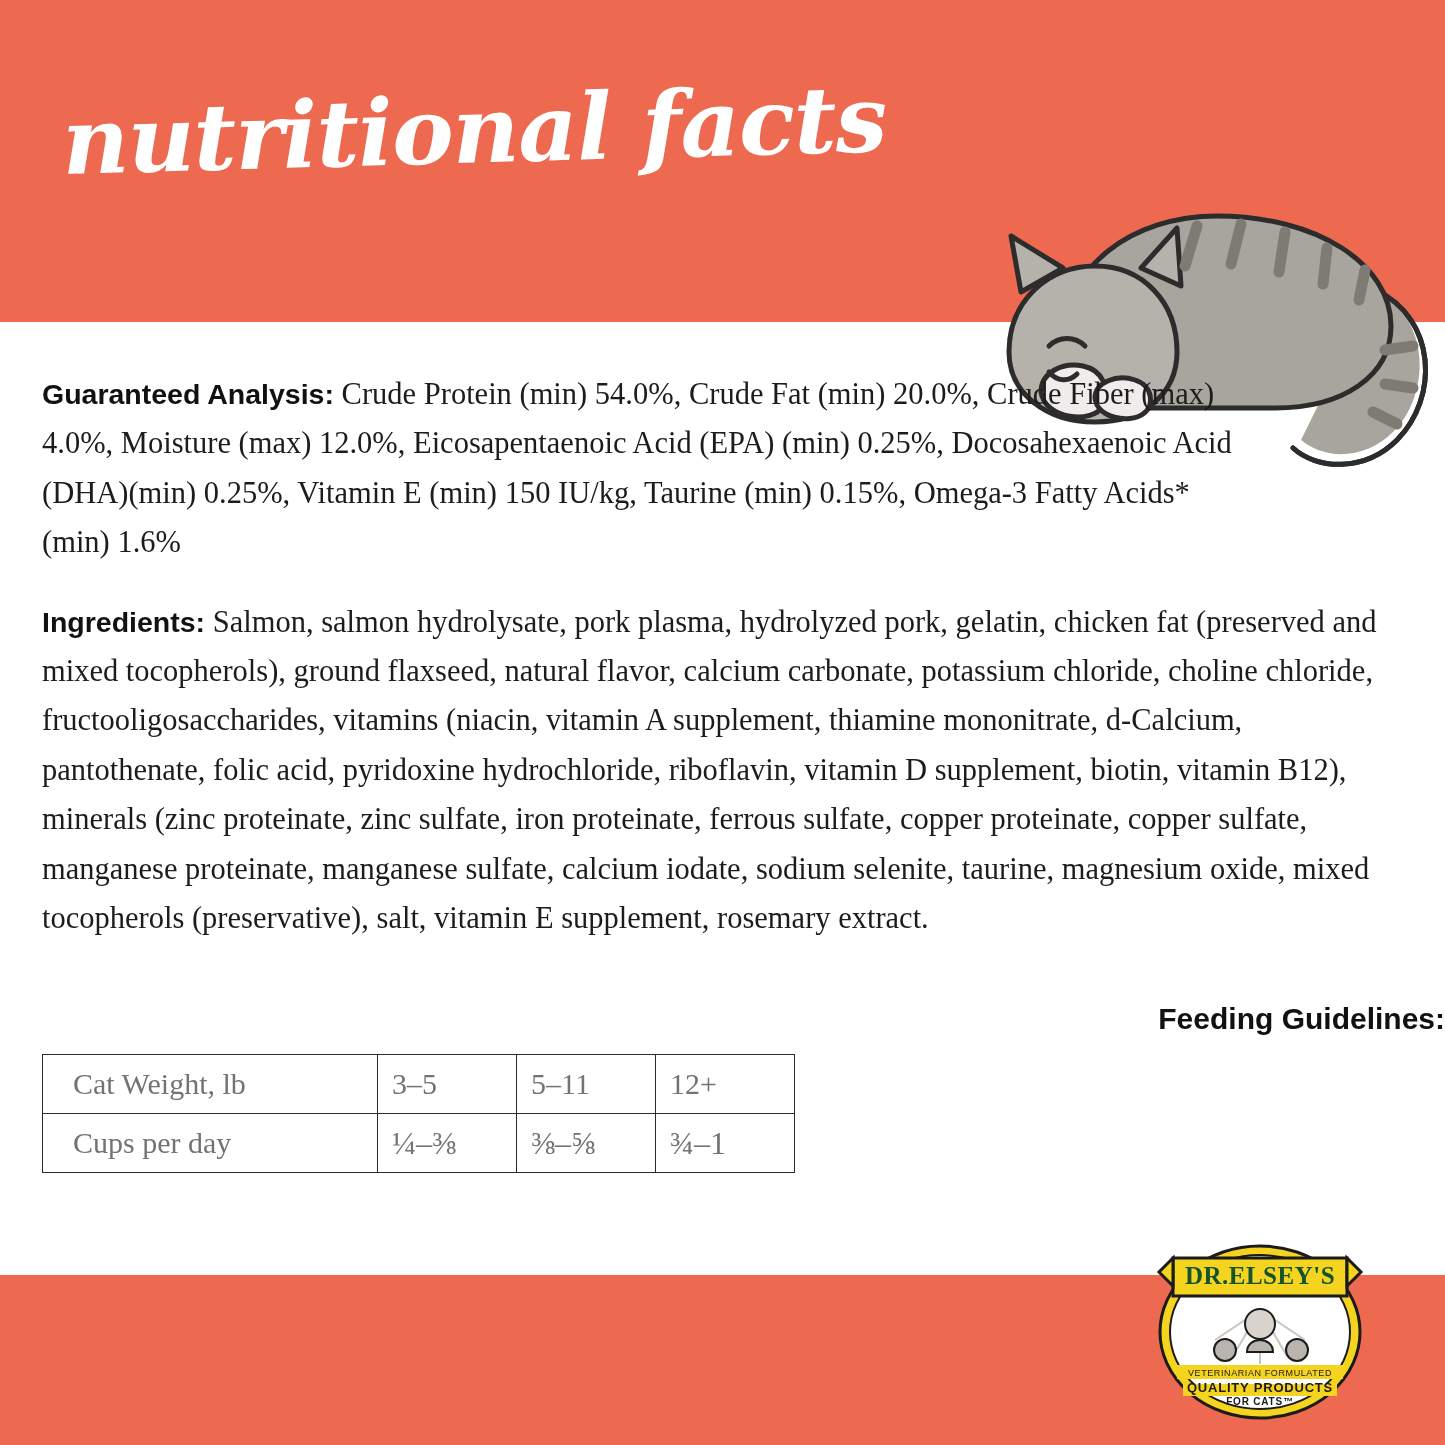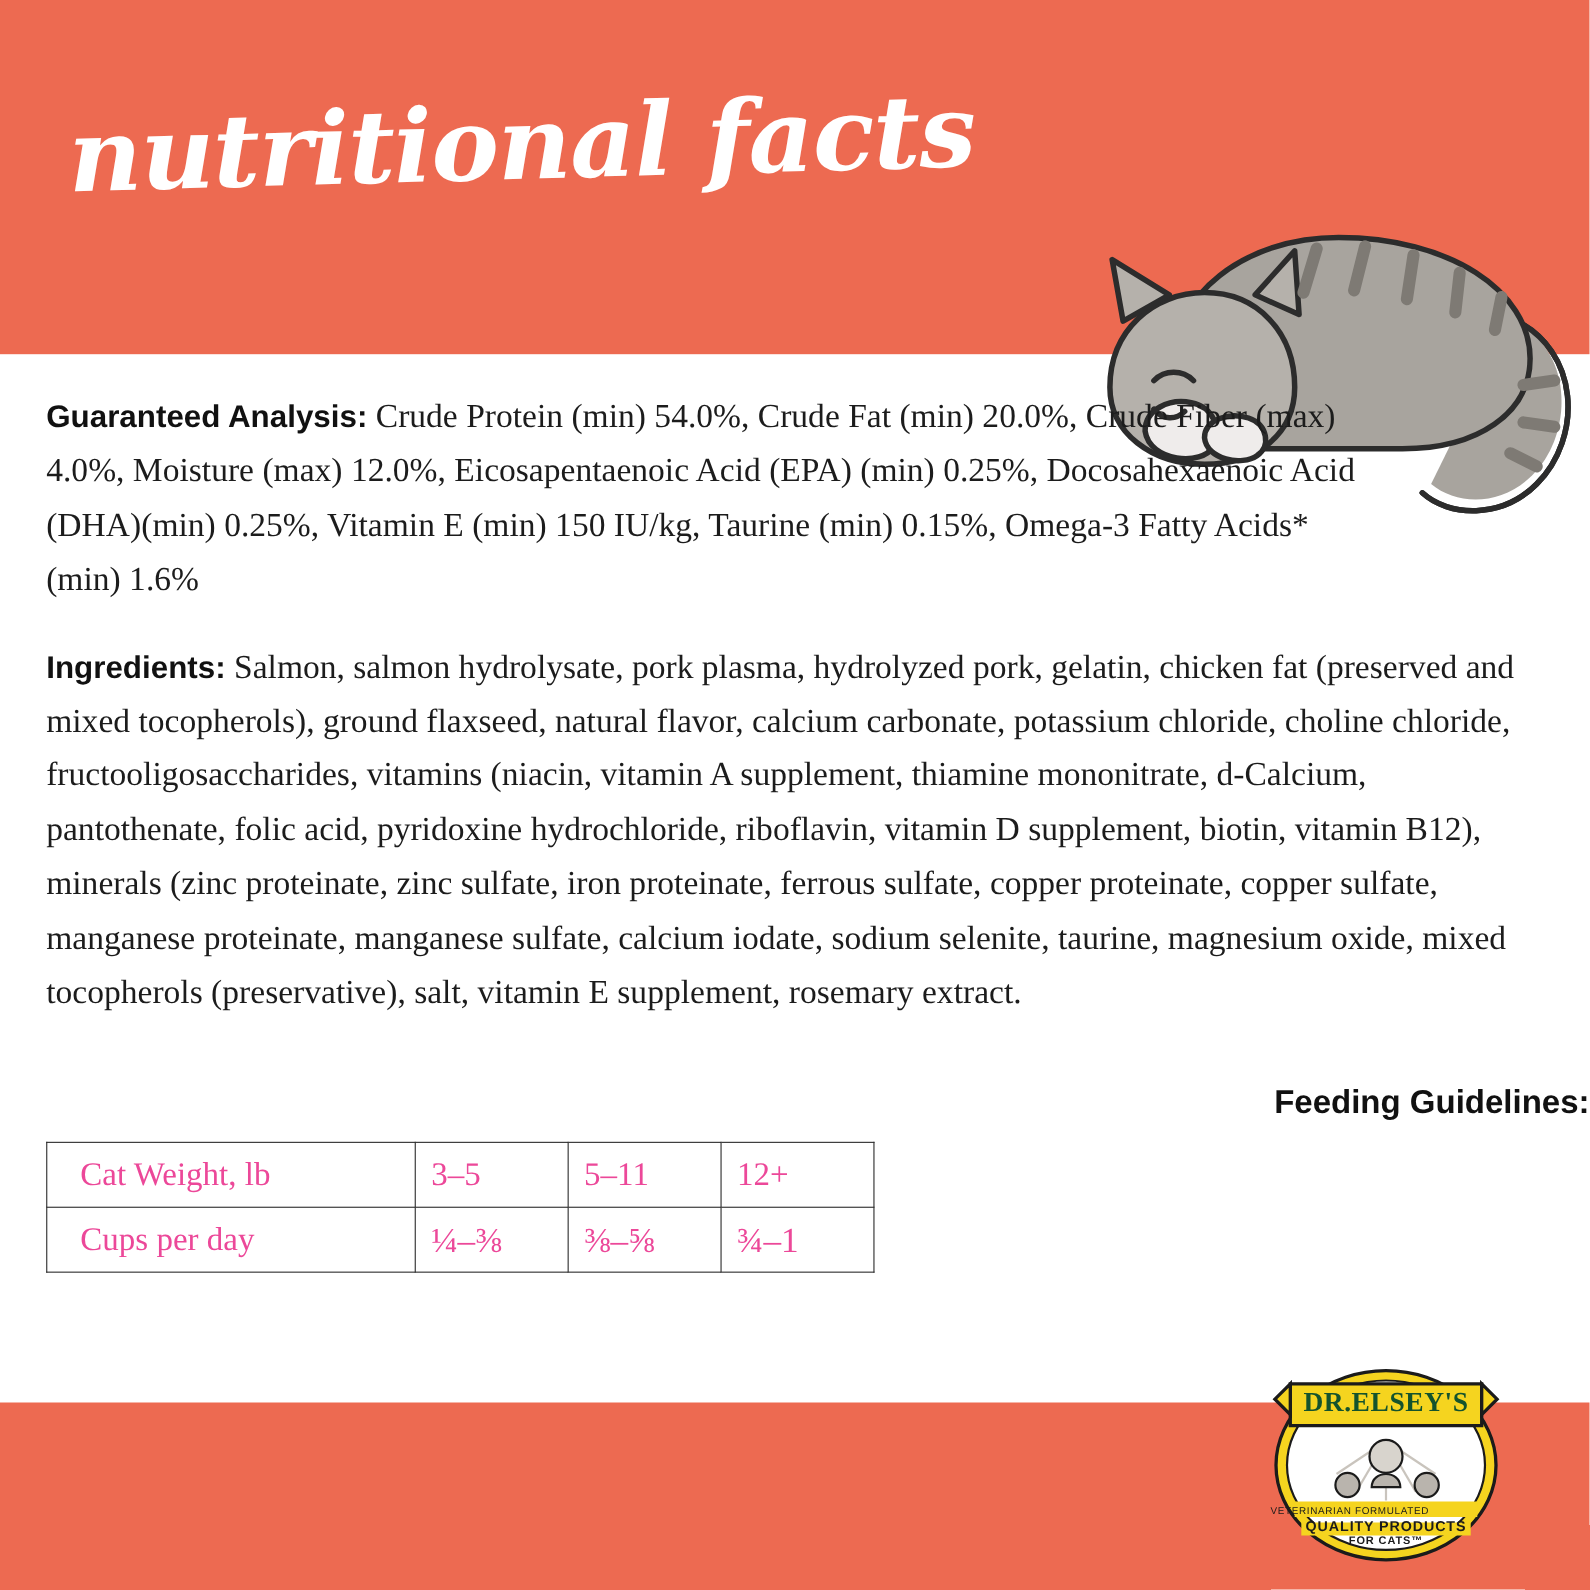--- a/index.html
+++ b/index.html
@@ -77,21 +77,21 @@
   .para {
     position: relative;
     margin: 0 42px 0 42px;
     font-size: 30.5px;
     line-height: 1.62;
     color: #1c1c1c;
     text-align: left;
   }
 
   .para.analysis {
-    padding-top: 32px;
+    padding-top: 48px;
     width: 1215px;
   }
 
   .para.ingredients {
     padding-top: 30px;
     width: 1360px;
   }
 
   .lbl {
     font-family: "Liberation Sans", sans-serif;
@@ -107,21 +107,21 @@
     font-size: 30px;
     color: #111111;
     text-align: right;
   }
 
   
   table.feeding {
     margin: 18px 16px 0 42px;
     border-collapse: collapse;
     font-size: 30px;
-    color: #ec4899;
+    color: #737373;
   }
   table.feeding td {
     border: 1.5px solid #2b2b2b;
     height: 58px;
     padding: 0 14px;
     vertical-align: middle;
   }
   table.feeding td.rowhead {
     width: 290px;
     padding-left: 30px;
@@ -148,21 +148,21 @@
     top: 22px;
     font-family: "Liberation Serif", serif;
     font-weight: 700;
     font-size: 25px;
     color: #14532d;
     letter-spacing: 0.5px;
   }
   .logo-sub1 {
     position: absolute;
     width: 100%;
-    text-align: left;
+    text-align: center;
     top: 128px;
     font-family: "Liberation Sans", sans-serif;
     font-size: 9px;
     color: #1b1b1b;
     letter-spacing: 0.6px;
   }
   .logo-sub2 {
     position: absolute;
     width: 100%;
     text-align: center;

